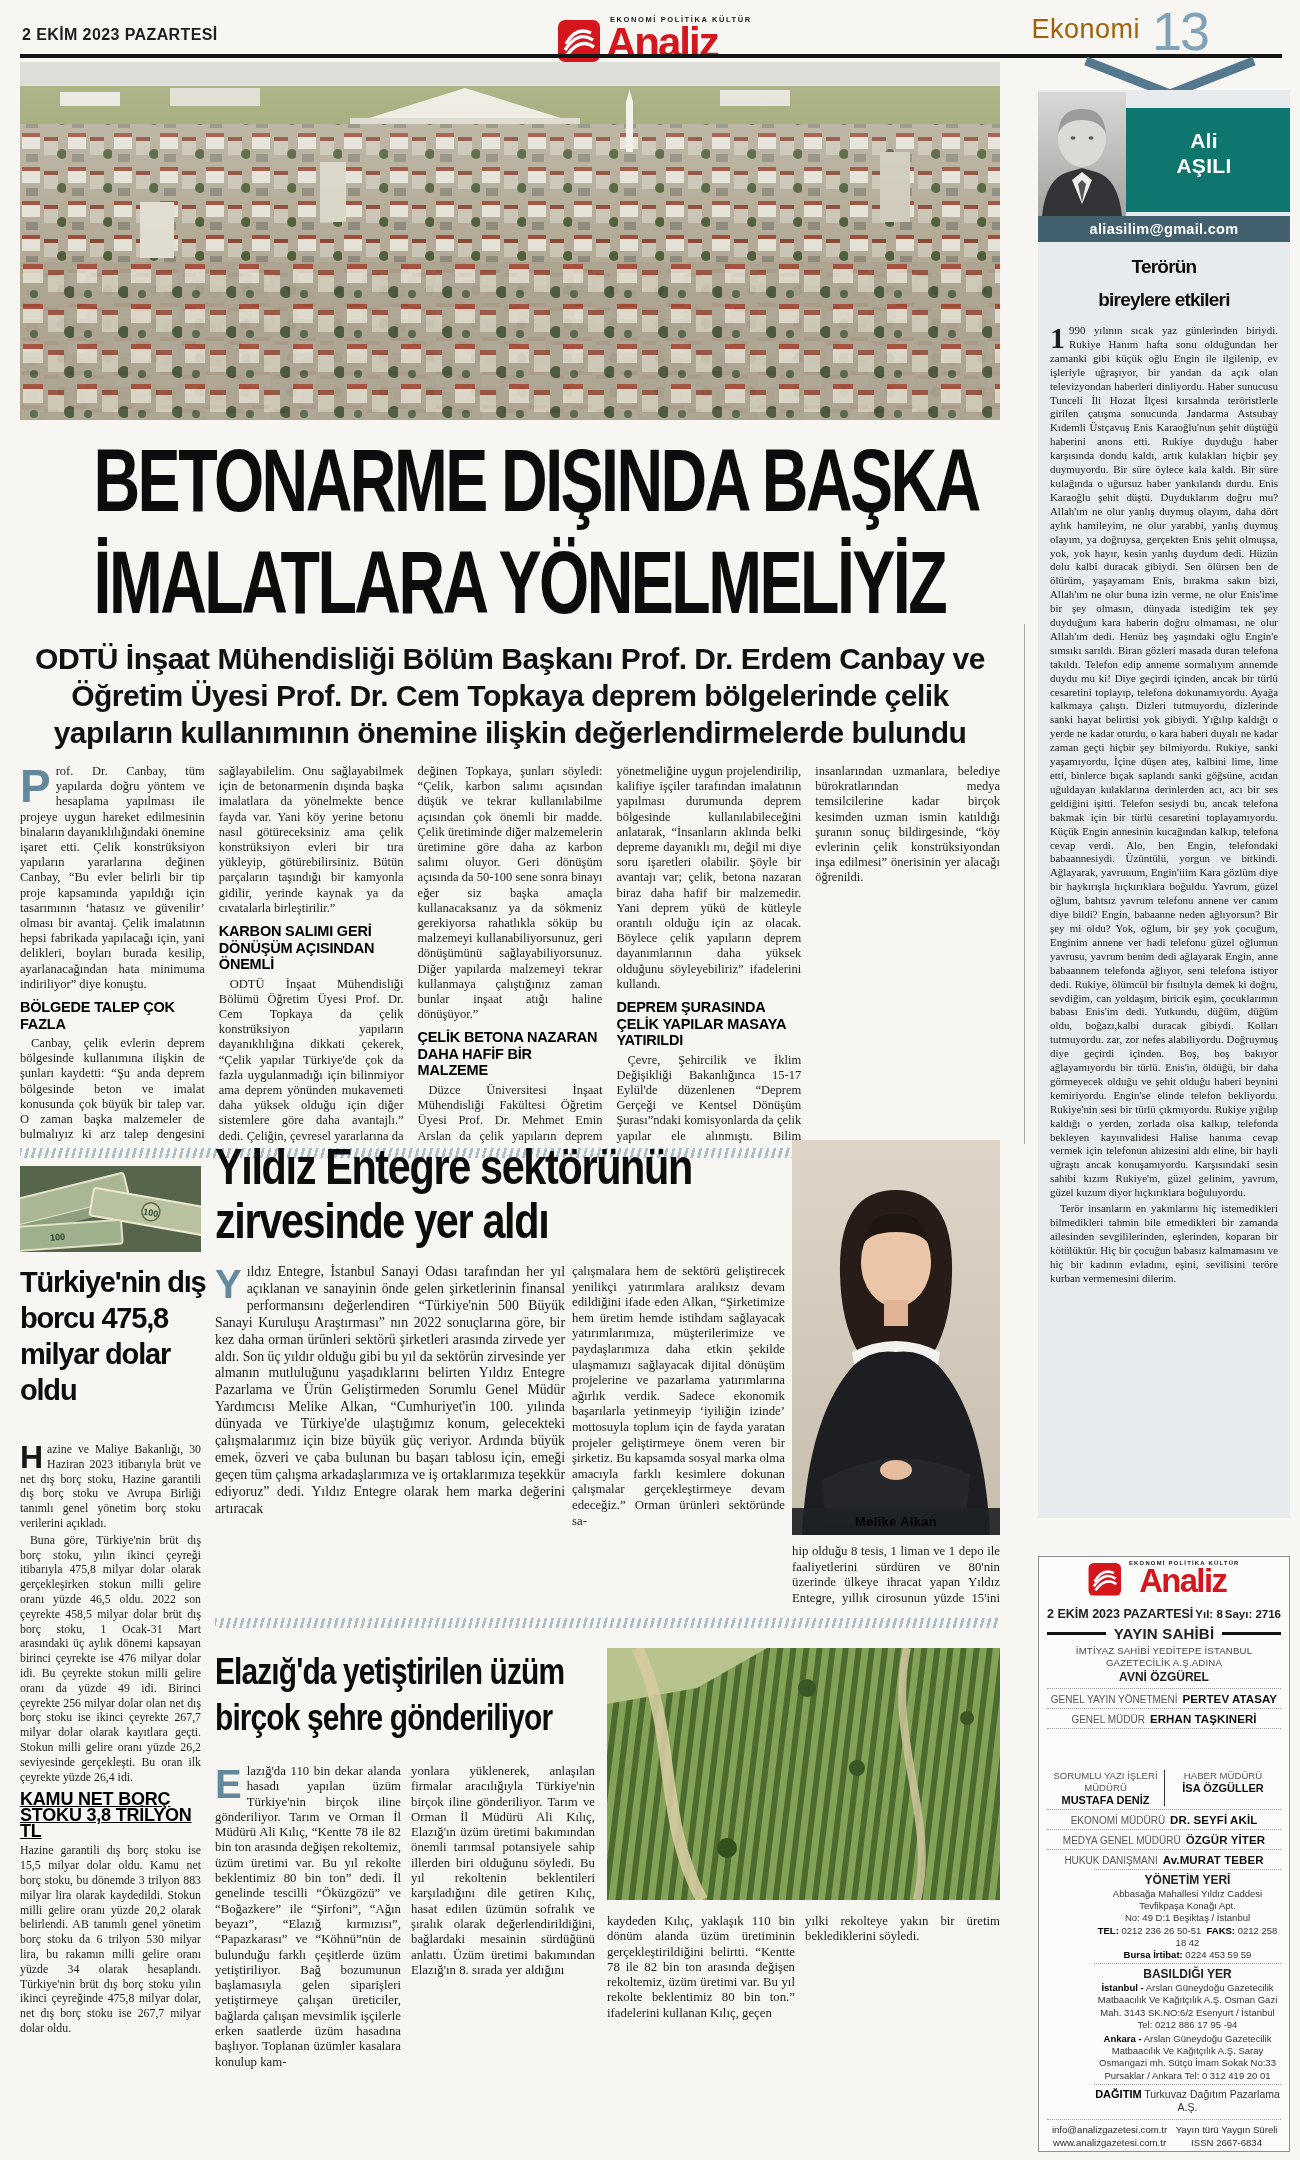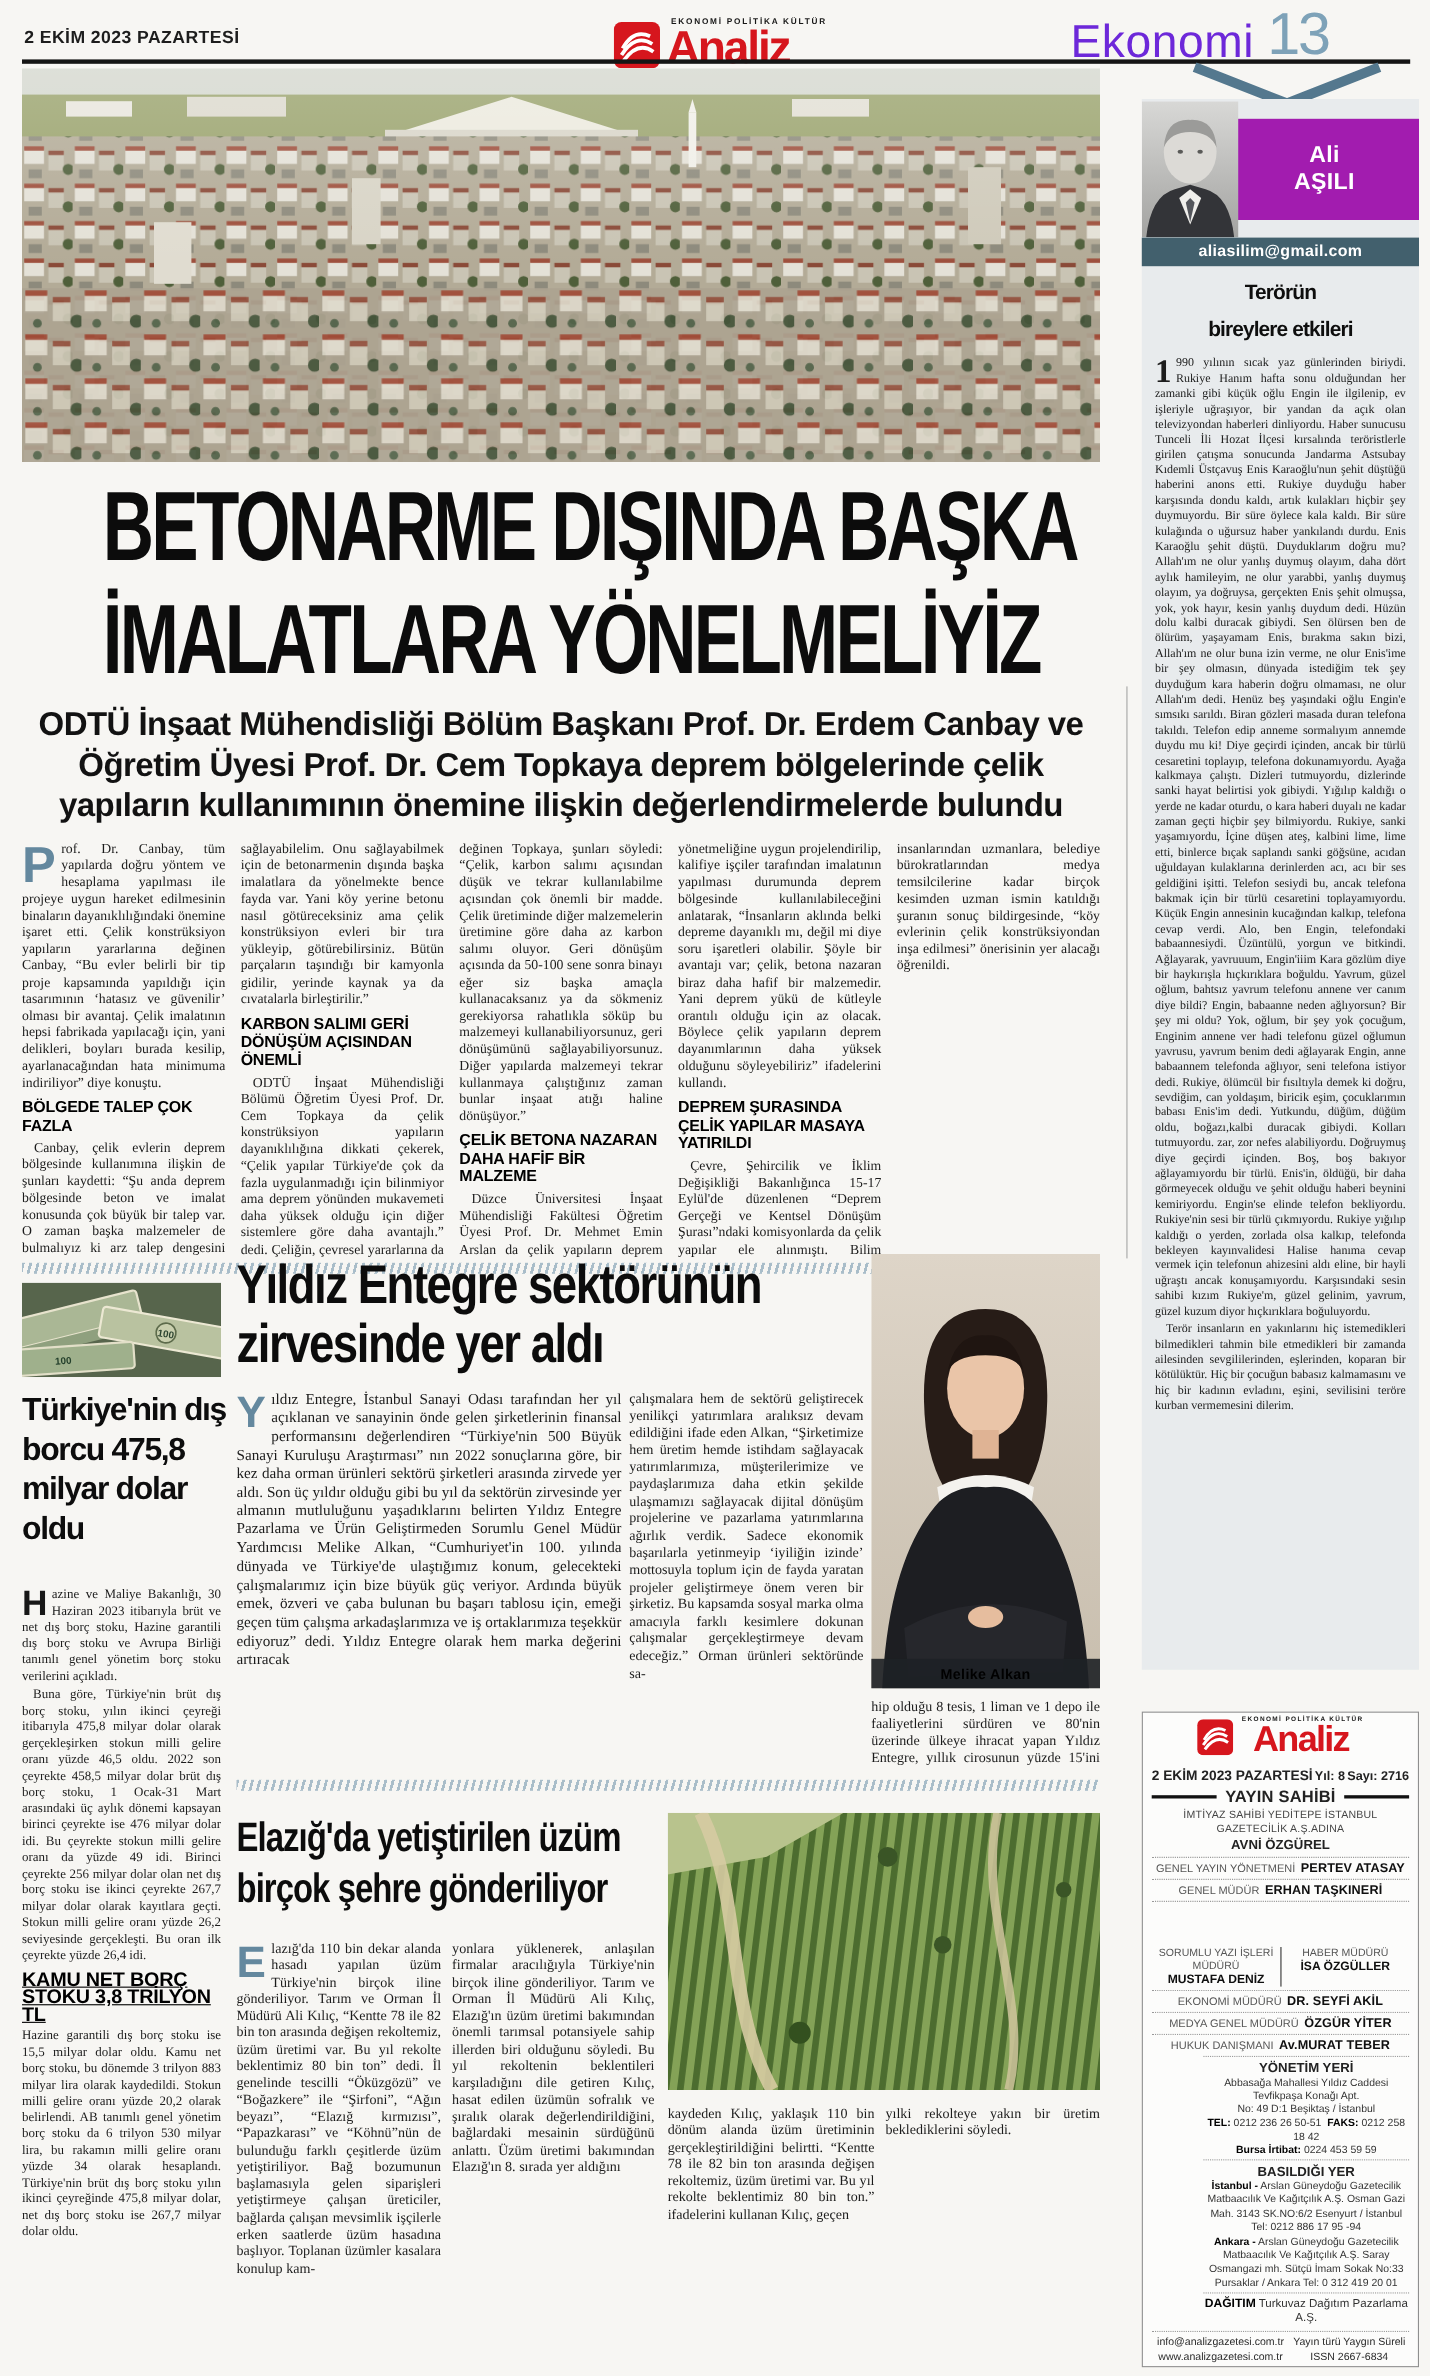--- a/index.html
+++ b/index.html
@@ -9,21 +9,21 @@
 
   
   .hdr-date { position:absolute; left:22px; top:26px; font-weight:700; font-size:16px; letter-spacing:.4px; color:#1d1d1d; }
   .hdr-rule { position:absolute; left:20px; top:54px; width:1262px; height:4px; background:#151515; }
   .logo { display:flex; align-items:flex-end; gap:6px; }
   .logo-icon { width:42px; height:42px; }
   .logo-textwrap { position:relative; padding-top:10px; }
   .logo-tag { font-size:7.5px; font-weight:700; letter-spacing:1.6px; color:#171717; margin-left:4px; }
   .logo-name { font-size:42px; font-weight:900; letter-spacing:-2px; color:#d6161d; line-height:.9; }
   .hdr-logo { position:absolute; left:558px; top:5px; }
-  .hdr-section { position:absolute; left:940px; top:14px; width:200px; text-align:right; font-size:42px; color:#6d28d9; letter-spacing:.5px; }
+  .hdr-section { position:absolute; left:940px; top:14px; width:200px; text-align:right; font-size:27px; color:#a16207; letter-spacing:.5px; }
   .hdr-pageno { position:absolute; left:1152px; top:0px; font-size:54px; color:#7ea2b8; letter-spacing:-2px; }
   .hdr-chevron { position:absolute; left:1080px; top:56px; }
 
   
   .photo { position:absolute; overflow:hidden; }
   .city-photo { left:20px; top:62px; width:980px; height:358px; }
   .money-photo { left:20px; top:1166px; width:181px; height:86px; }
   .portrait-photo { left:792px; top:1140px; width:208px; height:395px; }
   .portrait-caption { position:absolute; left:0; bottom:0; width:100%; height:27px; background:rgba(30,33,38,.9);
                       color:#000000; font-weight:700; font-size:13px; line-height:27px; text-align:center; letter-spacing:.3px; }
@@ -79,21 +79,21 @@
   .ela-hl1 { top:1650px; } .ela-hl2 { top:1696px; }
   .ela-col { position:absolute; overflow:hidden; font-family:"Liberation Serif", serif; font-size:12.8px;
              line-height:15.3px; text-align:justify; color:#1b1b1b; }
   .ela-c1 { left:215px; top:1764px; width:186px; height:378px; }
   .ela-c2 { left:411px; top:1764px; width:184px; height:378px; }
   .ela-c3 { left:607px; top:1914px; width:188px; height:228px; }
   .ela-c4 { left:805px; top:1914px; width:195px; height:228px; }
 
   
   .rail-panel { position:absolute; left:1038px; top:90px; width:252px; height:1428px; background:#e8ebed; }
-  .nameplate { position:absolute; left:1118px; top:108px; width:172px; height:92px; background:#a21caf; }
+  .nameplate { position:absolute; left:1118px; top:108px; width:172px; height:104px; background:#0f766e; }
   .nameplate:before { content:""; position:absolute; left:-14px; top:0; border-style:solid; border-width:0 14px 14px 0;
                       border-color:rgba(0,0,0,0) #3e5d6b rgba(0,0,0,0) rgba(0,0,0,0); }
   .nameplate .nm { color:#fff; font-weight:800; font-size:21px; line-height:25px; text-align:center; margin-top:20px; letter-spacing:.3px; }
   .email-bar { position:absolute; left:1038px; top:216px; width:252px; height:26px; background:#42606d;
                color:#fff; font-weight:700; font-size:14.5px; line-height:26px; text-align:center; letter-spacing:.3px; }
   .col-title { position:absolute; left:1038px; top:250px; width:252px; text-align:center; font-weight:800;
                font-size:19px; line-height:33px; letter-spacing:-.8px; color:#0e0e0e; }
   .col-body { position:absolute; left:1050px; top:324px; width:228px; height:1186px; overflow:hidden;
               font-family:"Liberation Serif", serif; font-size:10.9px; line-height:13.9px; text-align:justify; color:#202020; }
   .col-body p { margin:0; }

